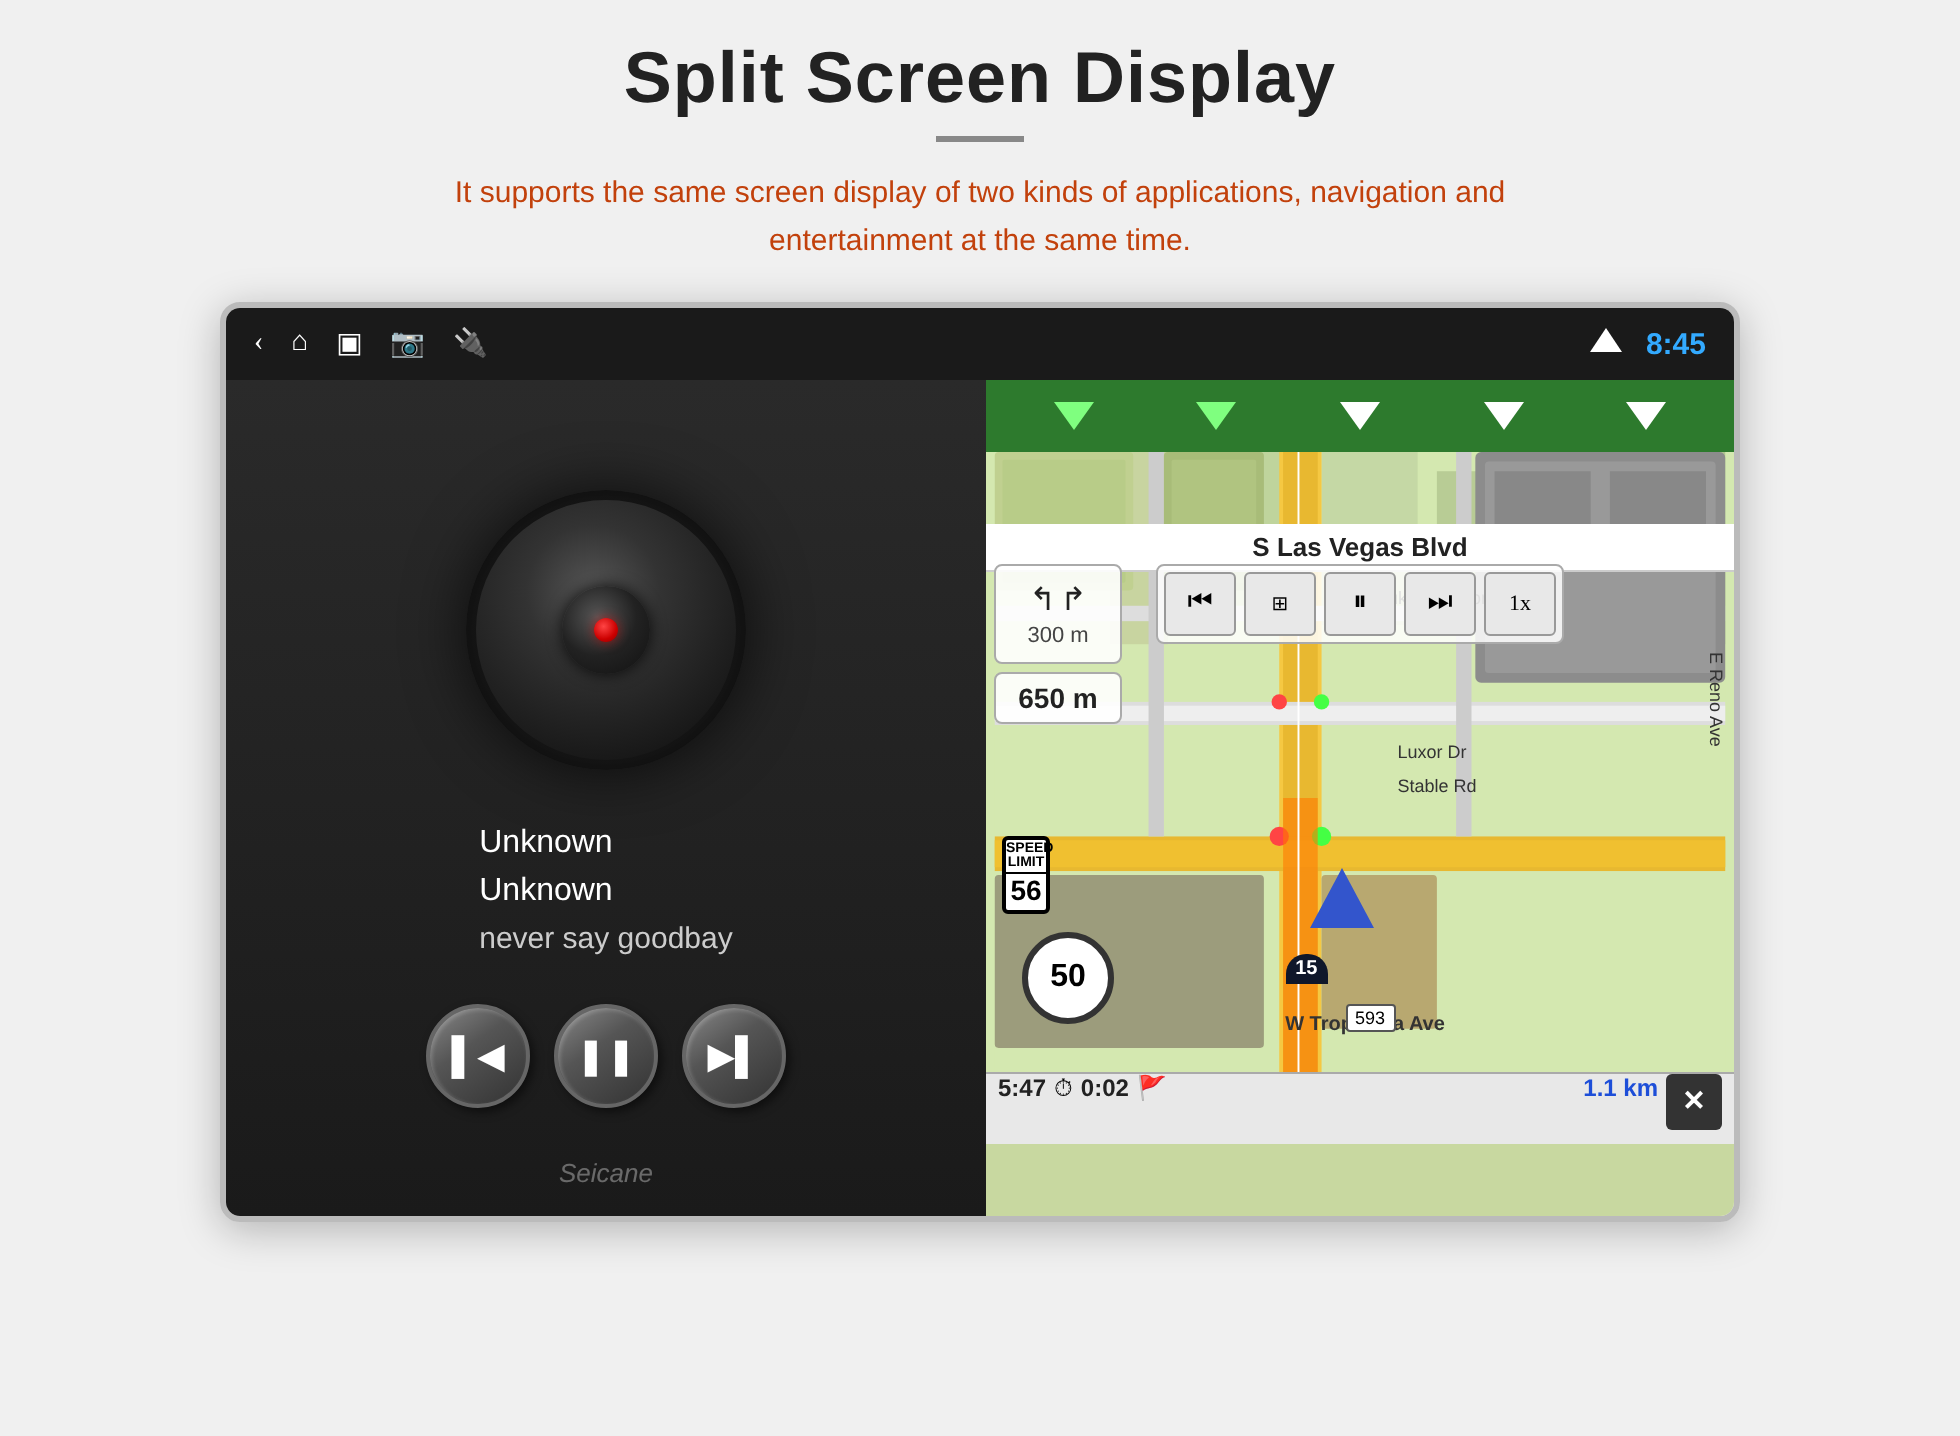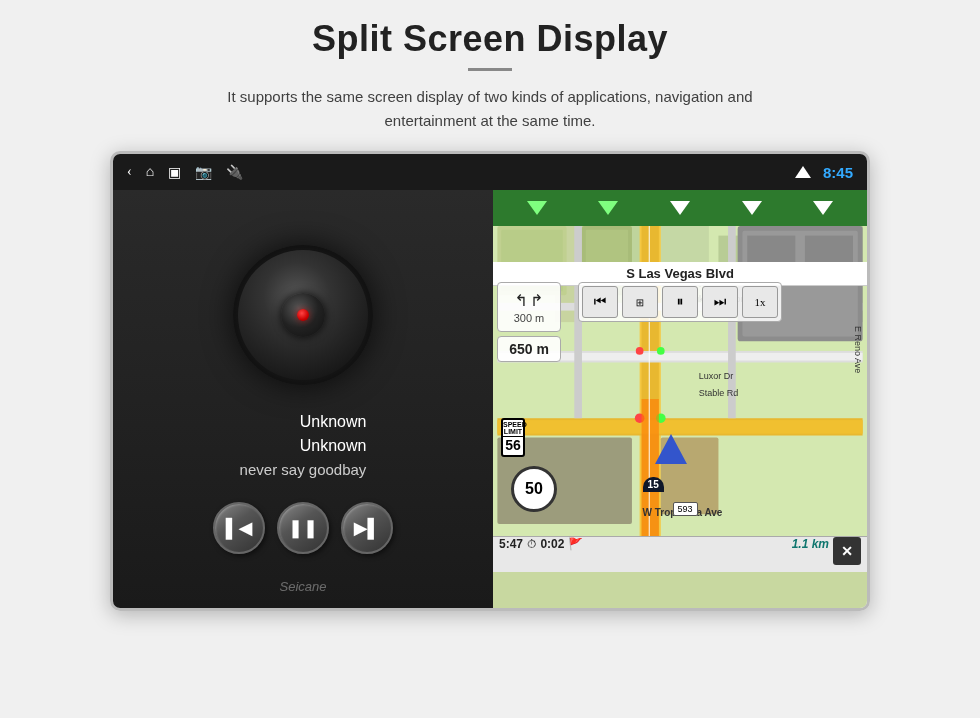--- a/index.html
+++ b/index.html
@@ -32,21 +32,21 @@
 
     .title-divider {
       width: 44px;
       height: 3px;
       background: #888;
       margin: 0 auto 14px auto;
     }
 
     .subtitle {
       font-size: 15px;
-      color: #404040;
+      color: #c2410c;
       text-align: center;
       max-width: 560px;
       line-height: 1.6;
       font-family: Arial, sans-serif;
       margin-bottom: 18px;
     }
 
     
     .device-frame {
       width: 760px;
@@ -76,21 +76,20 @@
     }
 
     .status-icon {
       color: #fff;
       font-size: 14px;
     }
 
     .status-bar-right {
       margin-left: auto;
       display: flex;
-      align-items: center;
       gap: 12px;
     }
 
     .status-time {
       color: #3af;
       font-size: 15px;
       font-weight: bold;
       font-family: Arial, sans-serif;
     }
 
@@ -161,21 +160,21 @@
 
     .album-art-dot {
       width: 12px;
       height: 12px;
       border-radius: 50%;
       background: radial-gradient(circle at 40% 35%, #ff4444 0%, #cc0000 60%, #880000 100%);
       box-shadow: 0 0 6px rgba(255,0,0,0.5);
     }
 
     .song-info {
-      text-align: right;
+      text-align: left;
       margin-bottom: 24px;
     }
 
     .song-title {
       color: #fff;
       font-size: 16px;
       font-family: Arial, sans-serif;
       margin-bottom: 6px;
     }
 
@@ -472,23 +471,22 @@
       font-size: 12px;
     }
 
     .bottom-sep {
       flex: 1;
     }
 
     .bottom-km {
       font-size: 12px;
       font-family: Arial, sans-serif;
-      color: #0f766e;
-      font-weight: bold;
-      font-style: italic;
+      color: #1d4ed8;
+      font-weight: bold;
     }
 
     .bottom-close {
       width: 28px;
       height: 28px;
       background: #333;
       display: flex;
       align-items: center;
       justify-content: center;
       border-radius: 3px;

